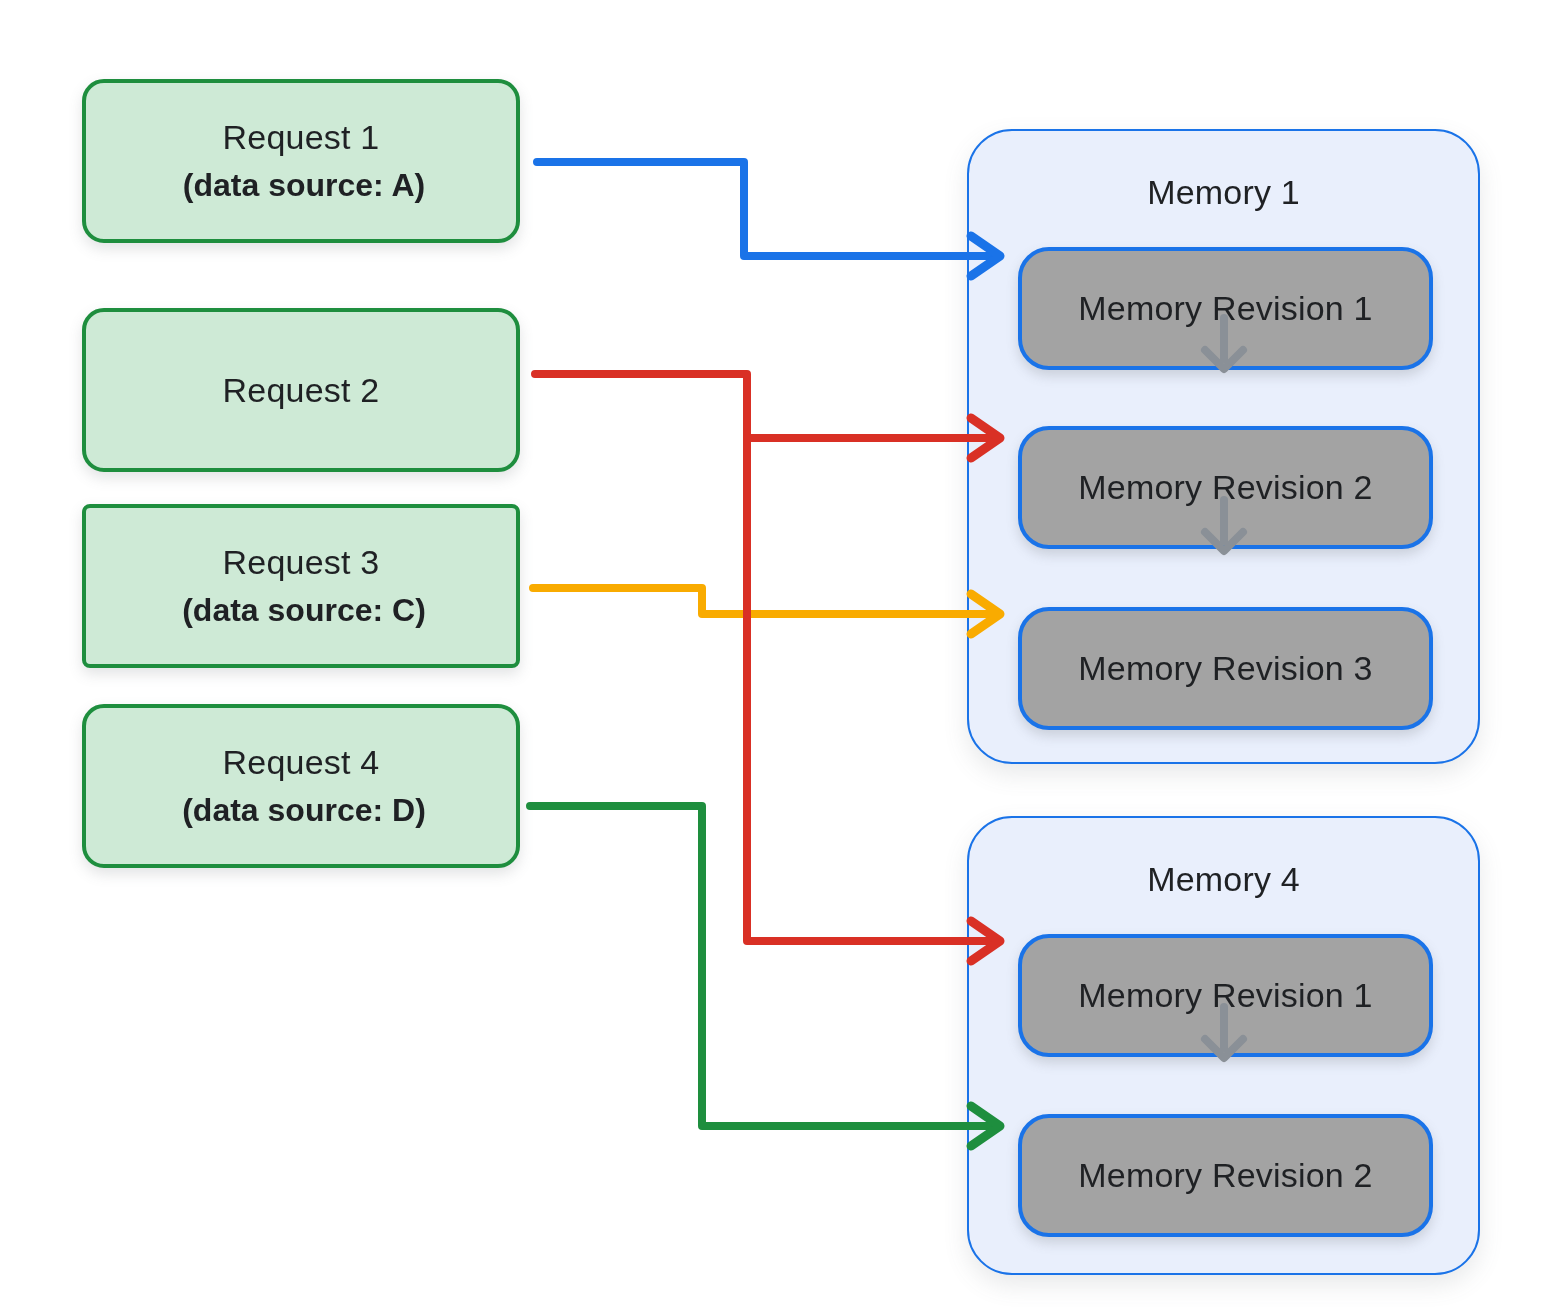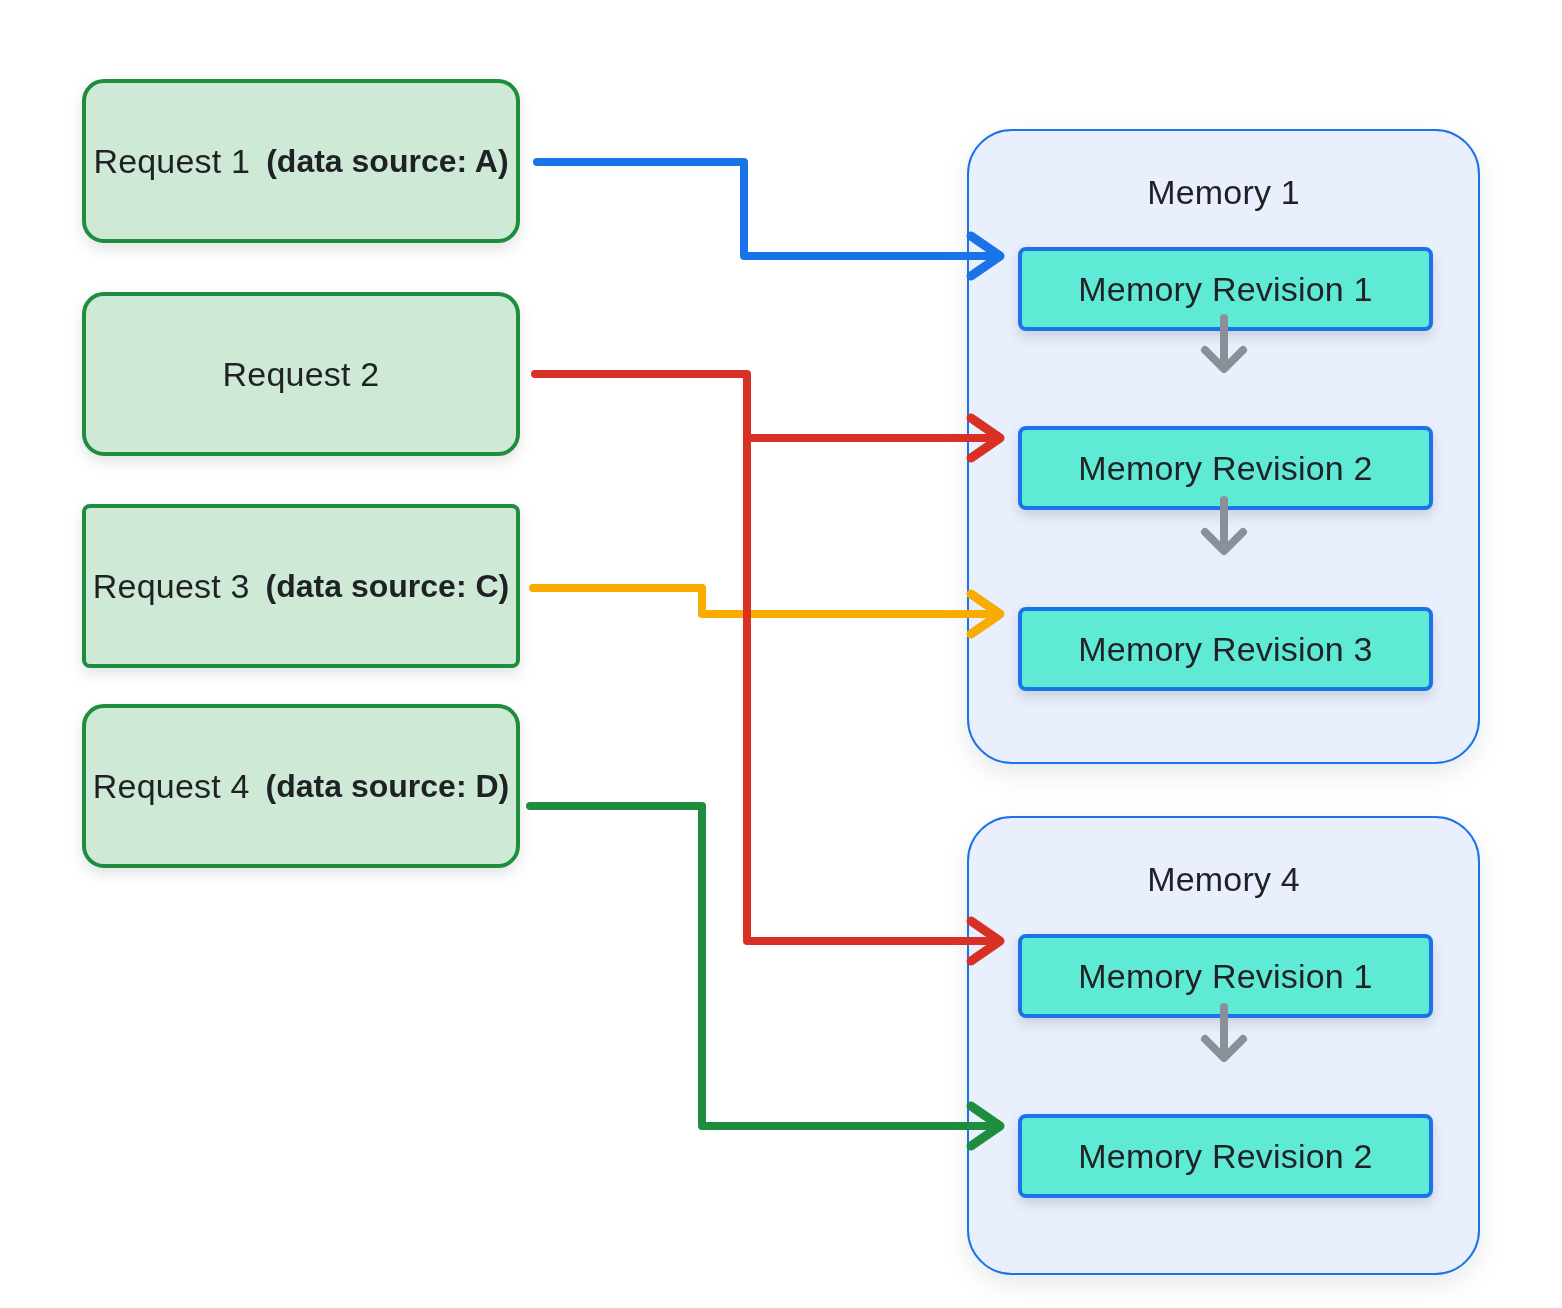--- a/index.html
+++ b/index.html
@@ -21,38 +21,38 @@
   .request-box {
     position: absolute;
     left: 82px;
     width: 438px;
     height: 164px;
     box-sizing: border-box;
     background: #ceead6;
     border: 4px solid #1e8e3e;
     border-radius: 22px;
     display: flex;
-    flex-direction: row;
+    flex-direction: column;
     align-items: center;
     justify-content: center;
     gap: 10px;
     box-shadow: 0 6px 14px rgba(95, 99, 104, 0.18);
   }
   .request-box .title {
     font-size: 34px;
     font-weight: 500;
     letter-spacing: 0.2px;
   }
   .request-box .subtitle {
     font-size: 32px;
     font-weight: 700;
     margin-left: 6px;
   }
   #request-1 { top: 79px; }
-  #request-2 { top: 292px; }
+  #request-2 { top: 308px; }
   #request-3 { top: 504px; border-radius: 8px; }
   #request-4 { top: 704px; }
 
   
   .memory {
     position: absolute;
     left: 967px;
     width: 513px;
     box-sizing: border-box;
     background: #e9effc;
@@ -72,25 +72,25 @@
     text-align: center;
     font-size: 34px;
     font-weight: 500;
     letter-spacing: 0.2px;
   }
 
   .revision {
     position: absolute;
     left: 49px;
     width: 415px;
-    height: 84px;
+    height: 123px;
     box-sizing: border-box;
-    background: #5eead4;
+    background: #a3a3a3;
     border: 4px solid #1a73e8;
-    border-radius: 8px;
+    border-radius: 31px;
     display: flex;
     align-items: center;
     justify-content: center;
     font-size: 34px;
     font-weight: 500;
     letter-spacing: 0.2px;
     box-shadow: 0 6px 12px rgba(95, 99, 104, 0.22);
   }
   #memory-1 .revision.r1 { top: 116px; }
   #memory-1 .revision.r2 { top: 295px; }

